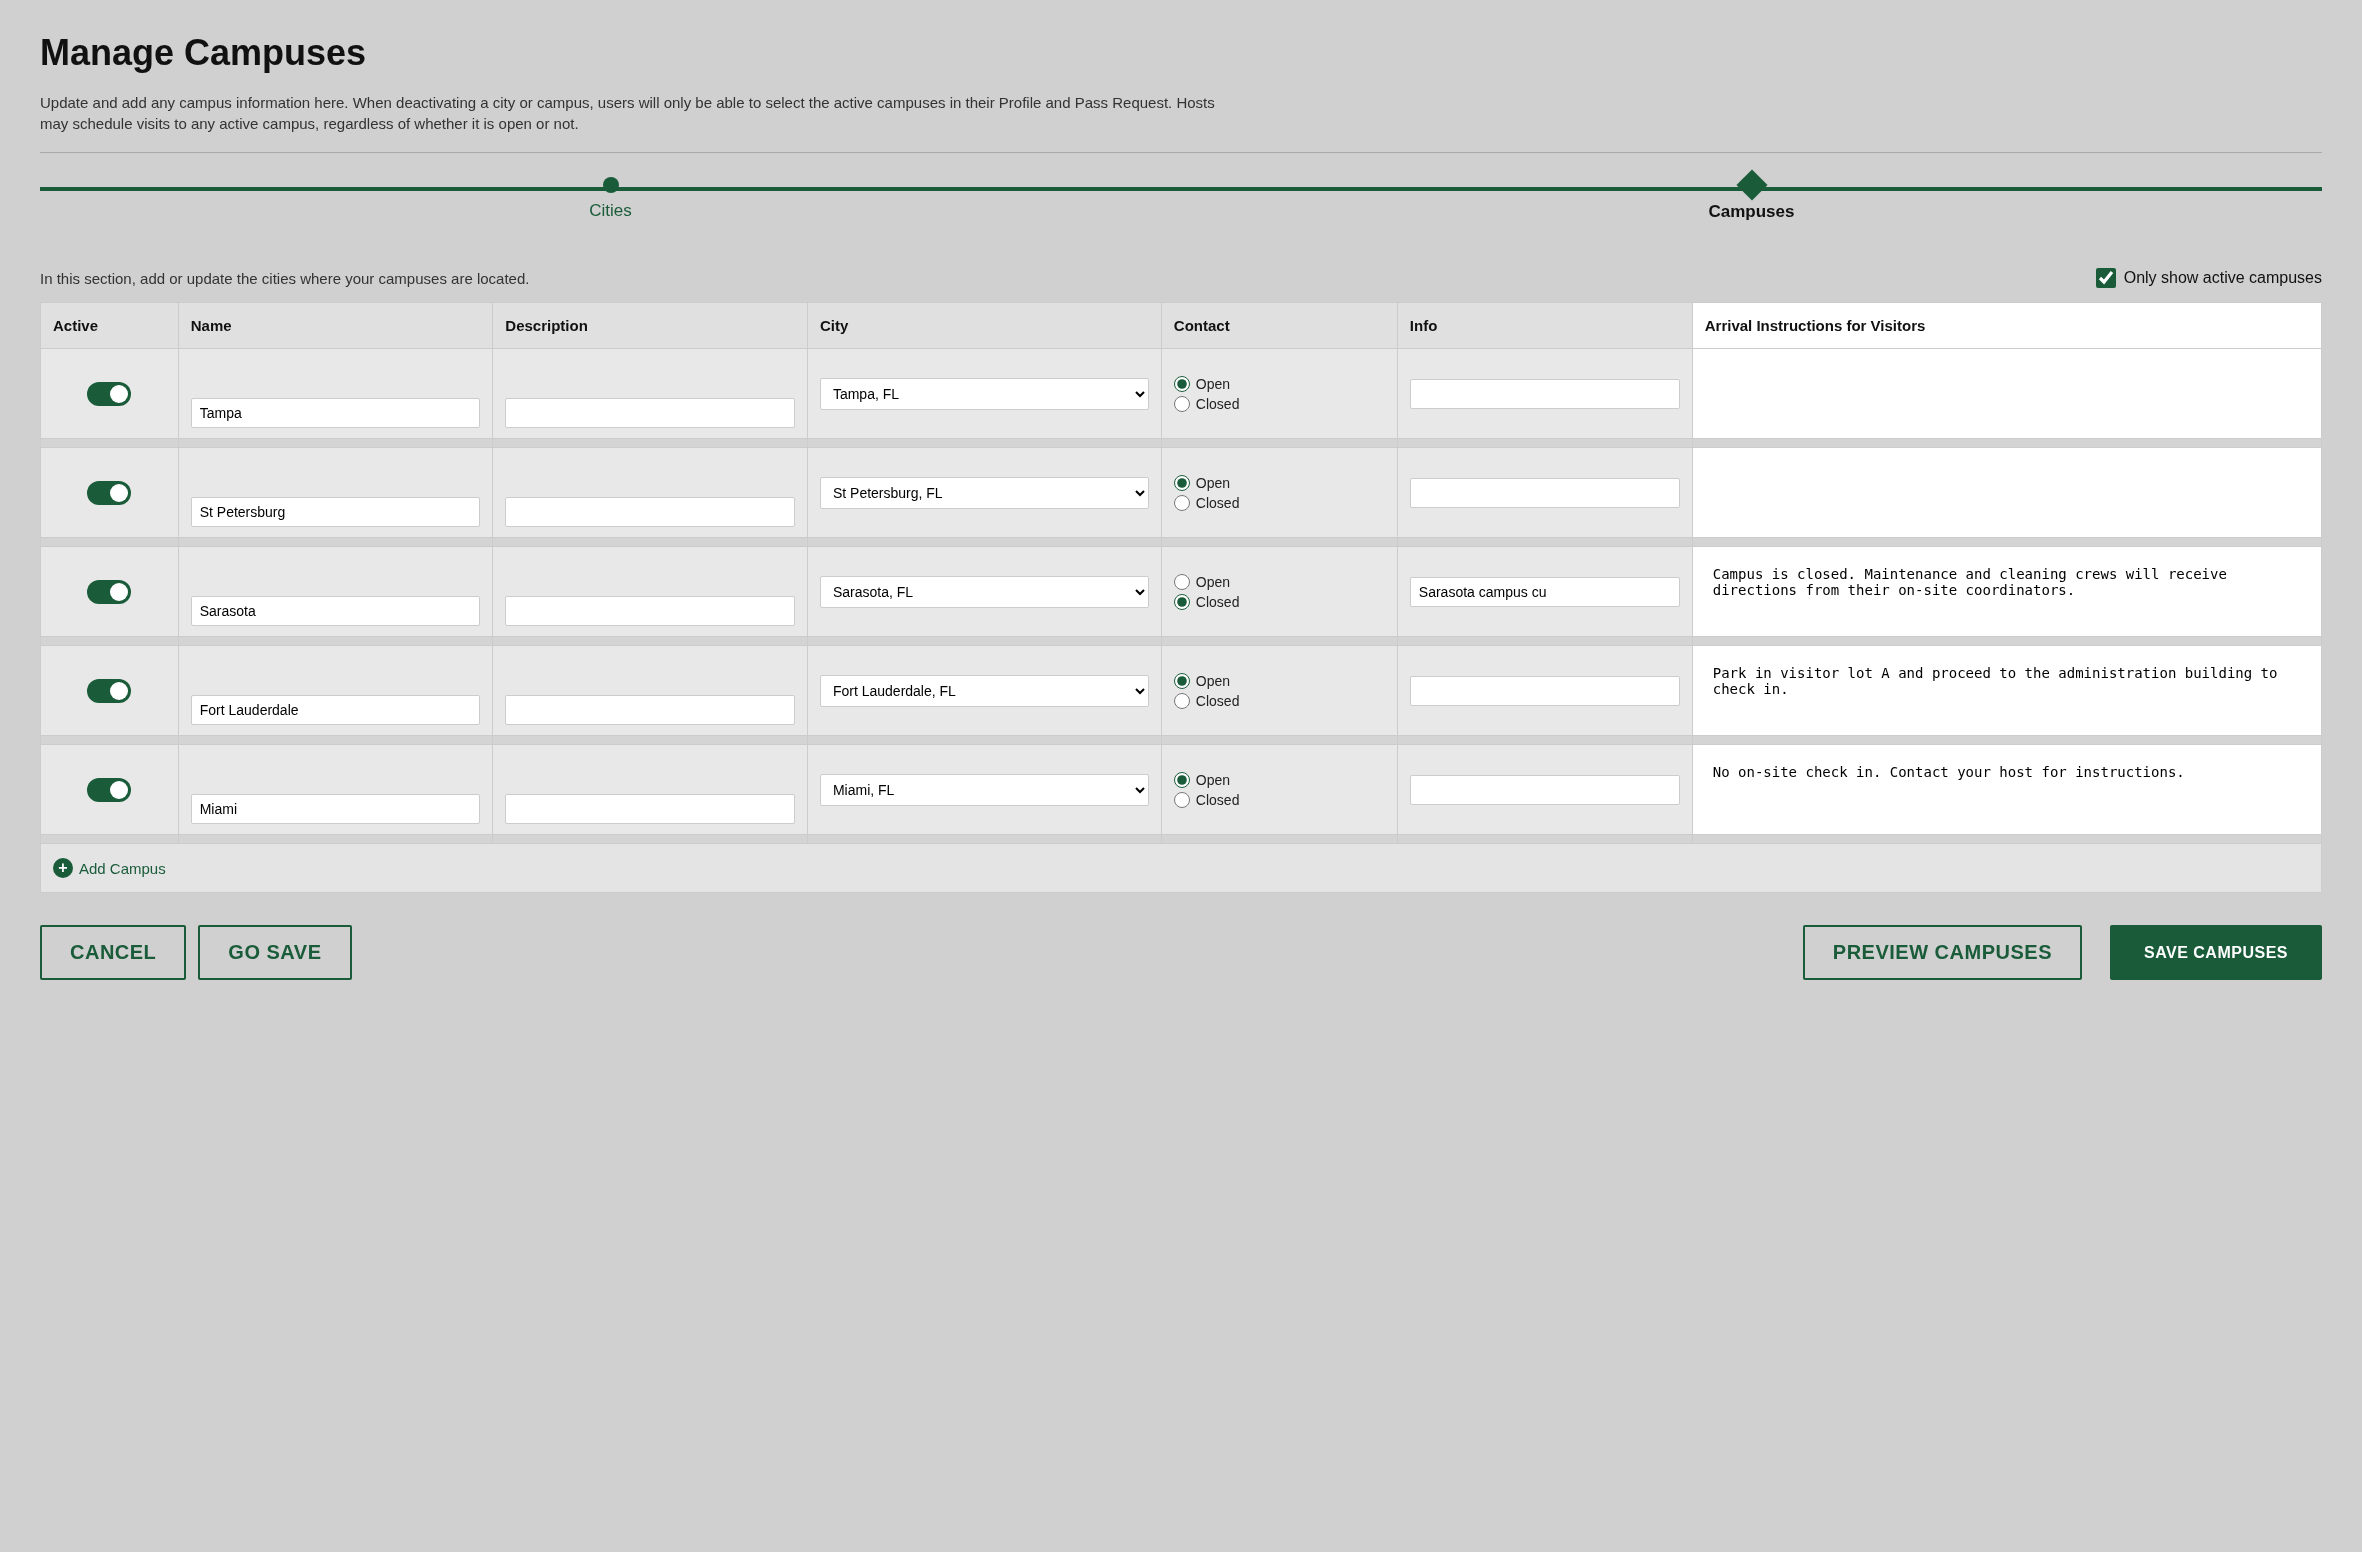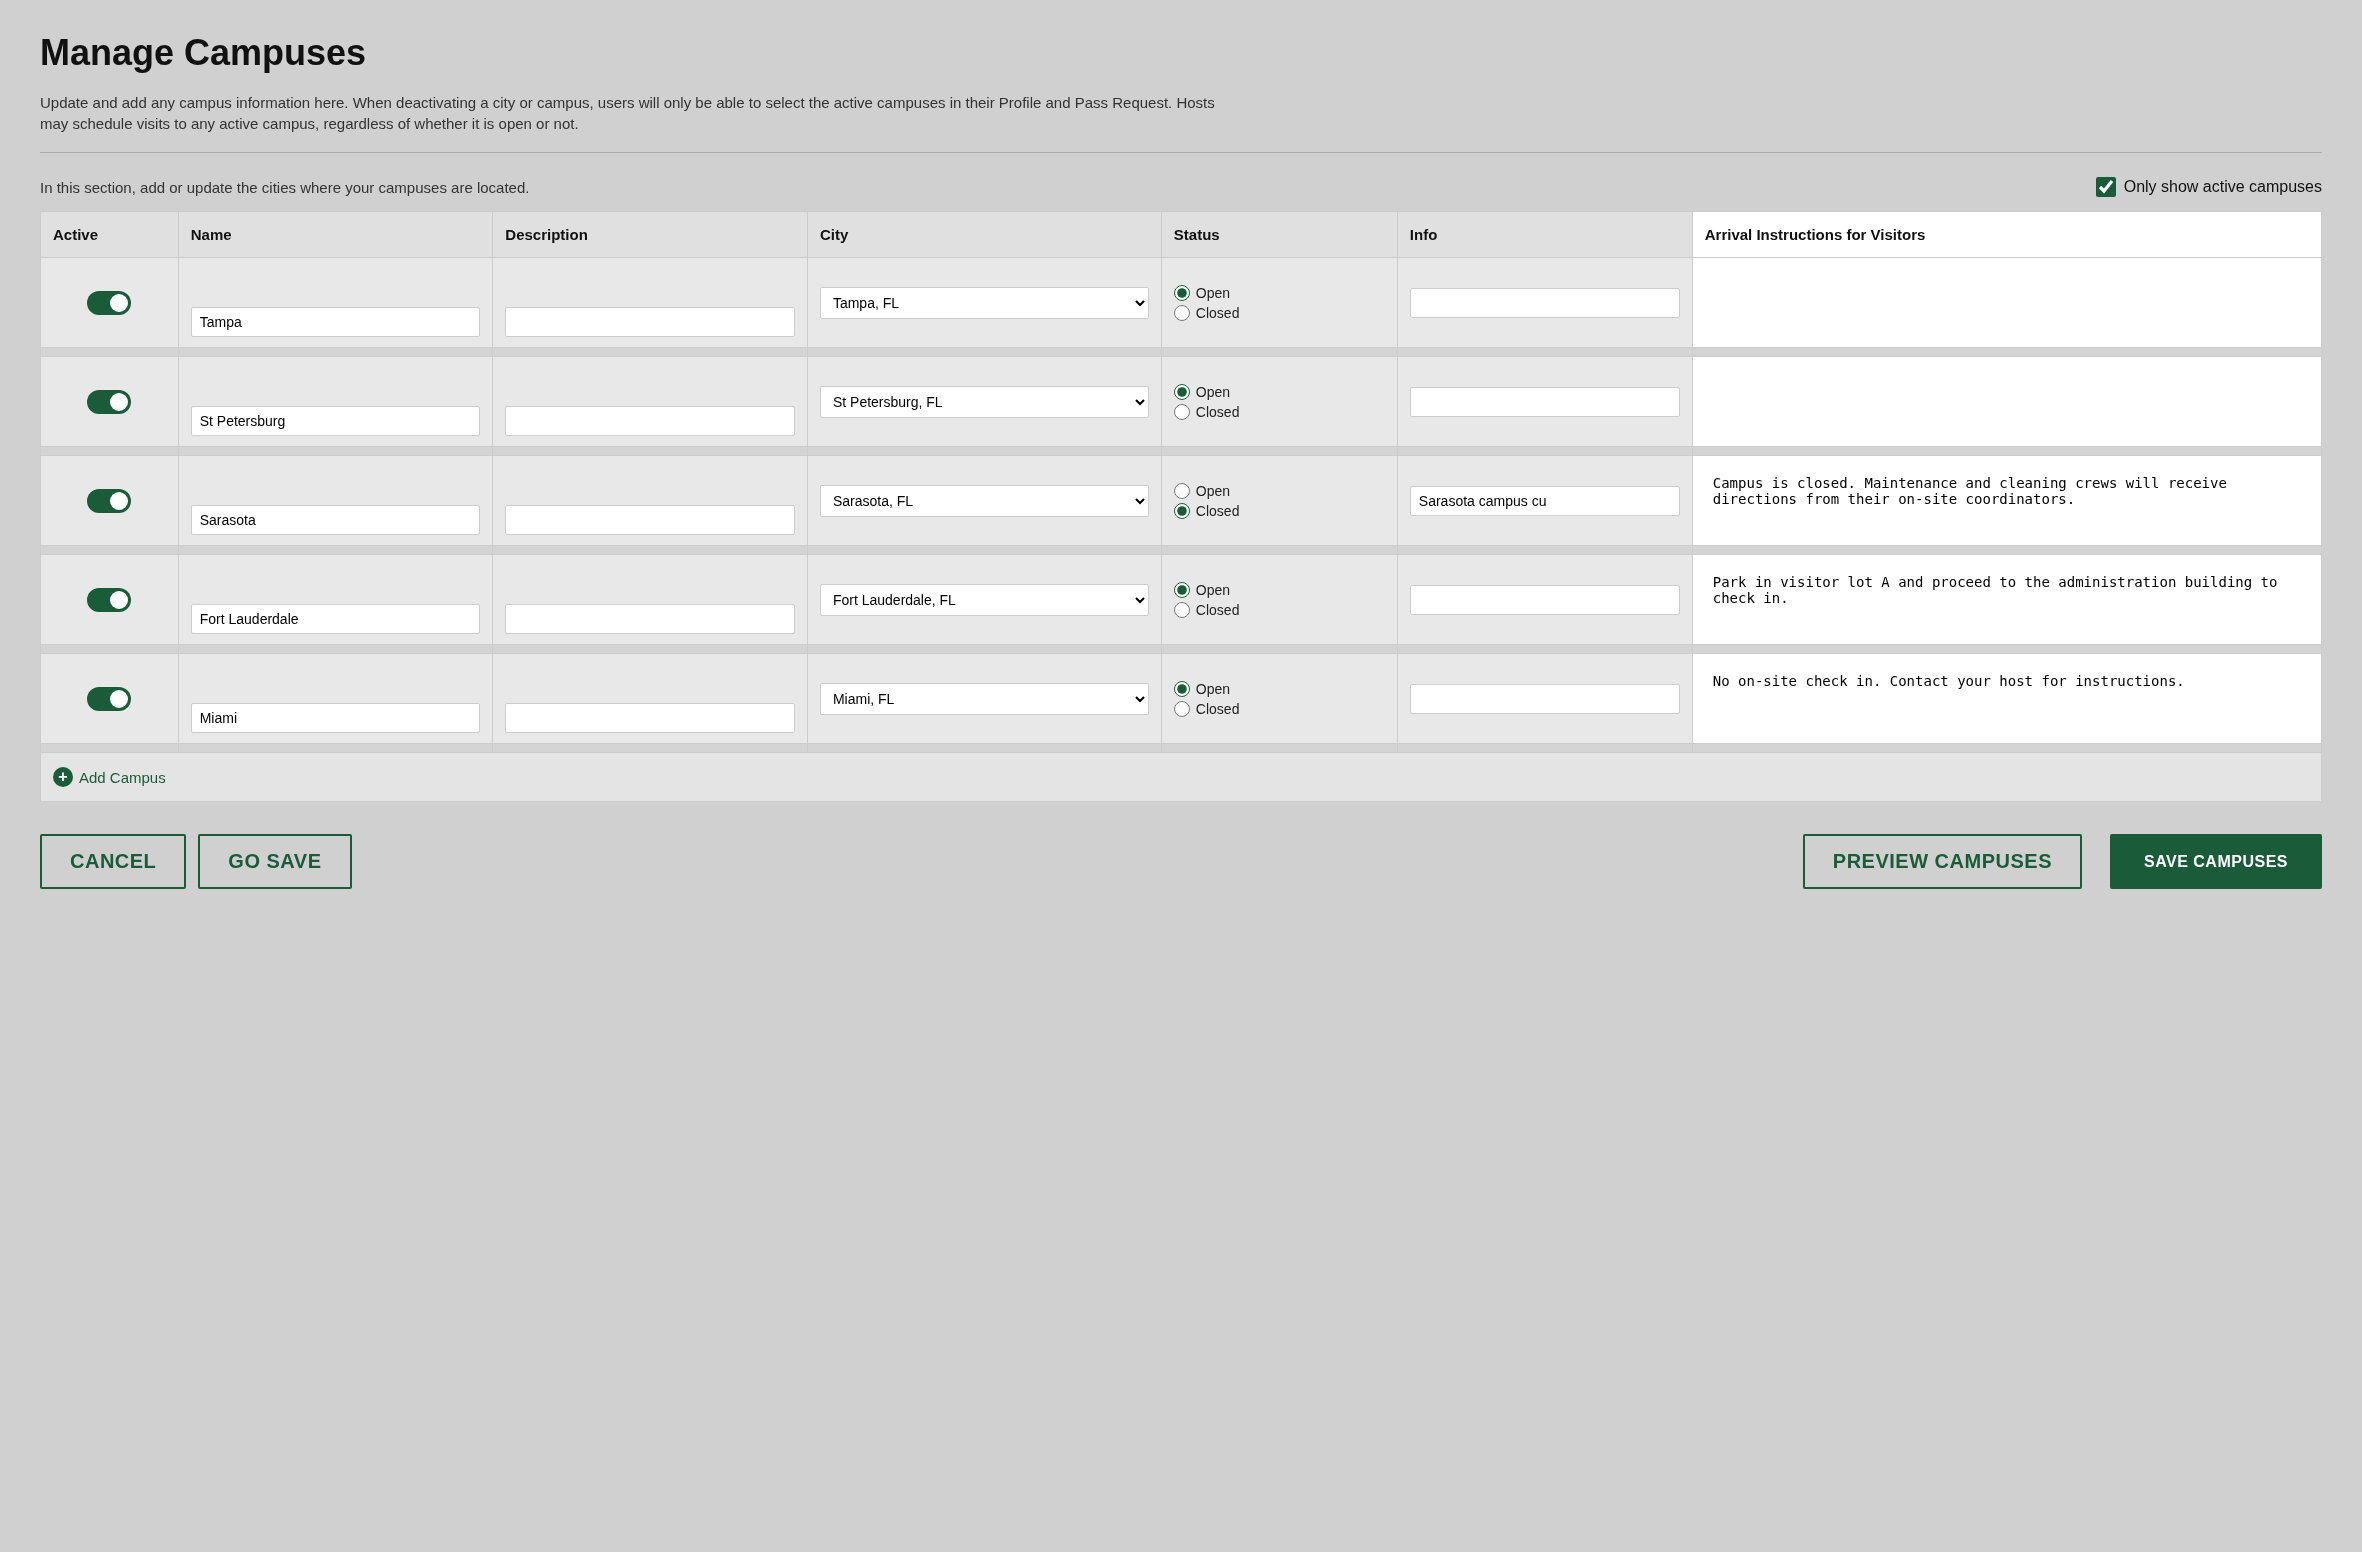--- a/index.html
+++ b/index.html
@@ -269,37 +269,54 @@
   </style>
 </head>
 <body>
 
 <div class="page-wrapper">
 
   <h1 class="page-title">Manage Campuses</h1>
   <p class="page-subtitle">Update and add any campus information here. When deactivating a city or campus, users will only be able to select the active campuses in their Profile and Pass Request. Hosts may schedule visits to any active campus, regardless of whether it is open or not.</p>
   <hr class="divider">
 
+  <div class="stepper">
+    <div style="width:100%; position:relative; padding: 0 0 28px 0;">
+      <div style="position:absolute; top:10px; left:0; right:0; height:4px; background:#1a5c3a; z-index:0;"></div>
+      <div style="display:flex; width:100%; position:relative; z-index:1; justify-content:space-between; padding:0 0;">
+
+        <div style="display:flex;flex-direction:column;align-items:center; flex:1;">
+          <div style="width:16px;height:16px;background:#1a5c3a;border-radius:50%;margin-bottom:8px;"></div>
+          <span style="color:#1a5c3a; font-size:17px;">Cities</span>
+        </div>
+
+        <div style="display:flex;flex-direction:column;align-items:center; flex:1;">
+          <div style="width:22px;height:22px;background:#1a5c3a;transform:rotate(45deg);margin-bottom:6px;margin-top:-3px;"></div>
+          <span style="color:#111; font-size:17px; font-weight:bold;">Campuses</span>
+        </div>
+      </div>
+    </div>
+  </div>
 
   <div class="section-header">
     <p class="section-desc">In this section, add or update the cities where your campuses are located.</p>
     <label class="checkbox-label">
       <input type="checkbox" checked="" style="">
       <span>Only show active campuses</span>
     </label>
   </div>
 
   <table class="campus-table">
     <thead>
       <tr>
         <th class="col-active">Active</th>
         <th class="col-name">Name</th>
         <th class="col-desc">Description</th>
         <th class="col-city">City</th>
-        <th class="col-status">Status</th>
+        <th class="col-status">Contact</th>
         <th class="col-info">Info</th>
         <th class="col-arrival arrival-cell">Arrival Instructions for Visitors</th>
       </tr>
     </thead>
     <tbody id="campus-tbody">
     <tr>
           <td class="col-active">
     <label class="toggle-switch">
       <input type="checkbox" checked="" style="">
       <span class="toggle-slider"></span>

